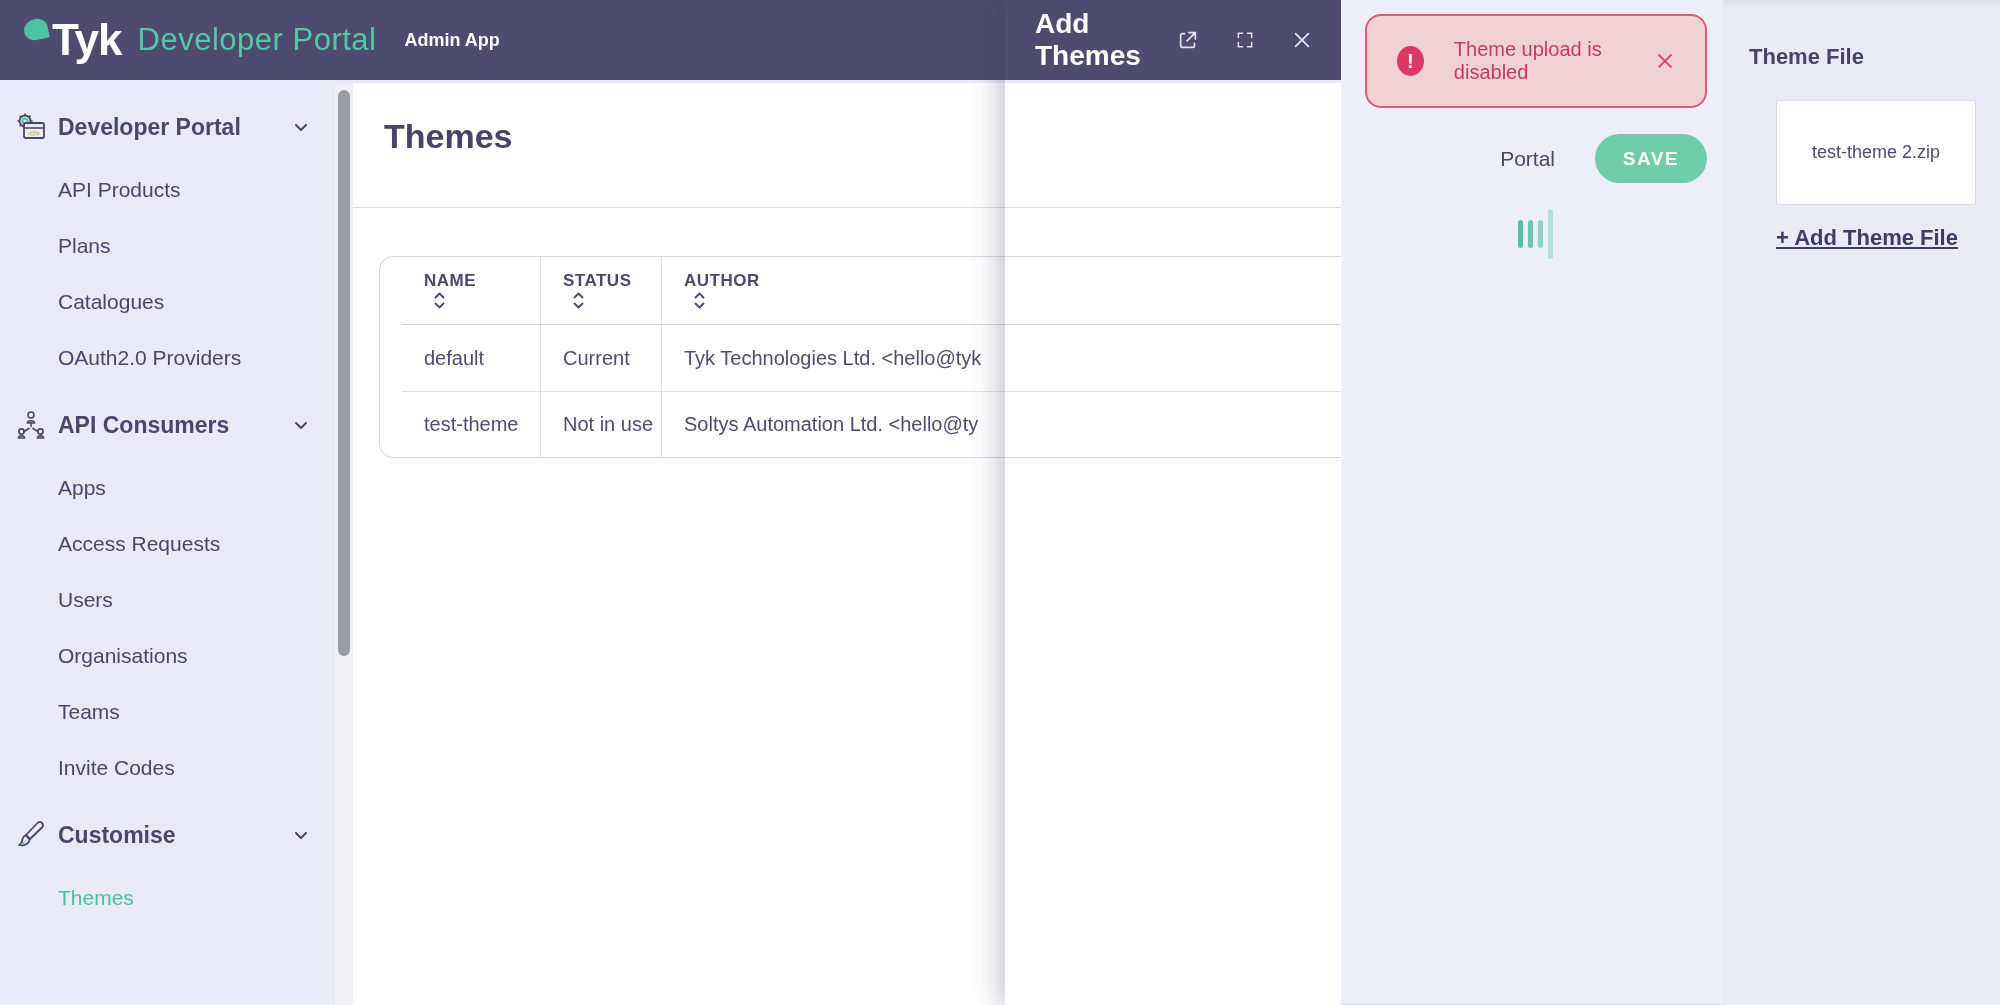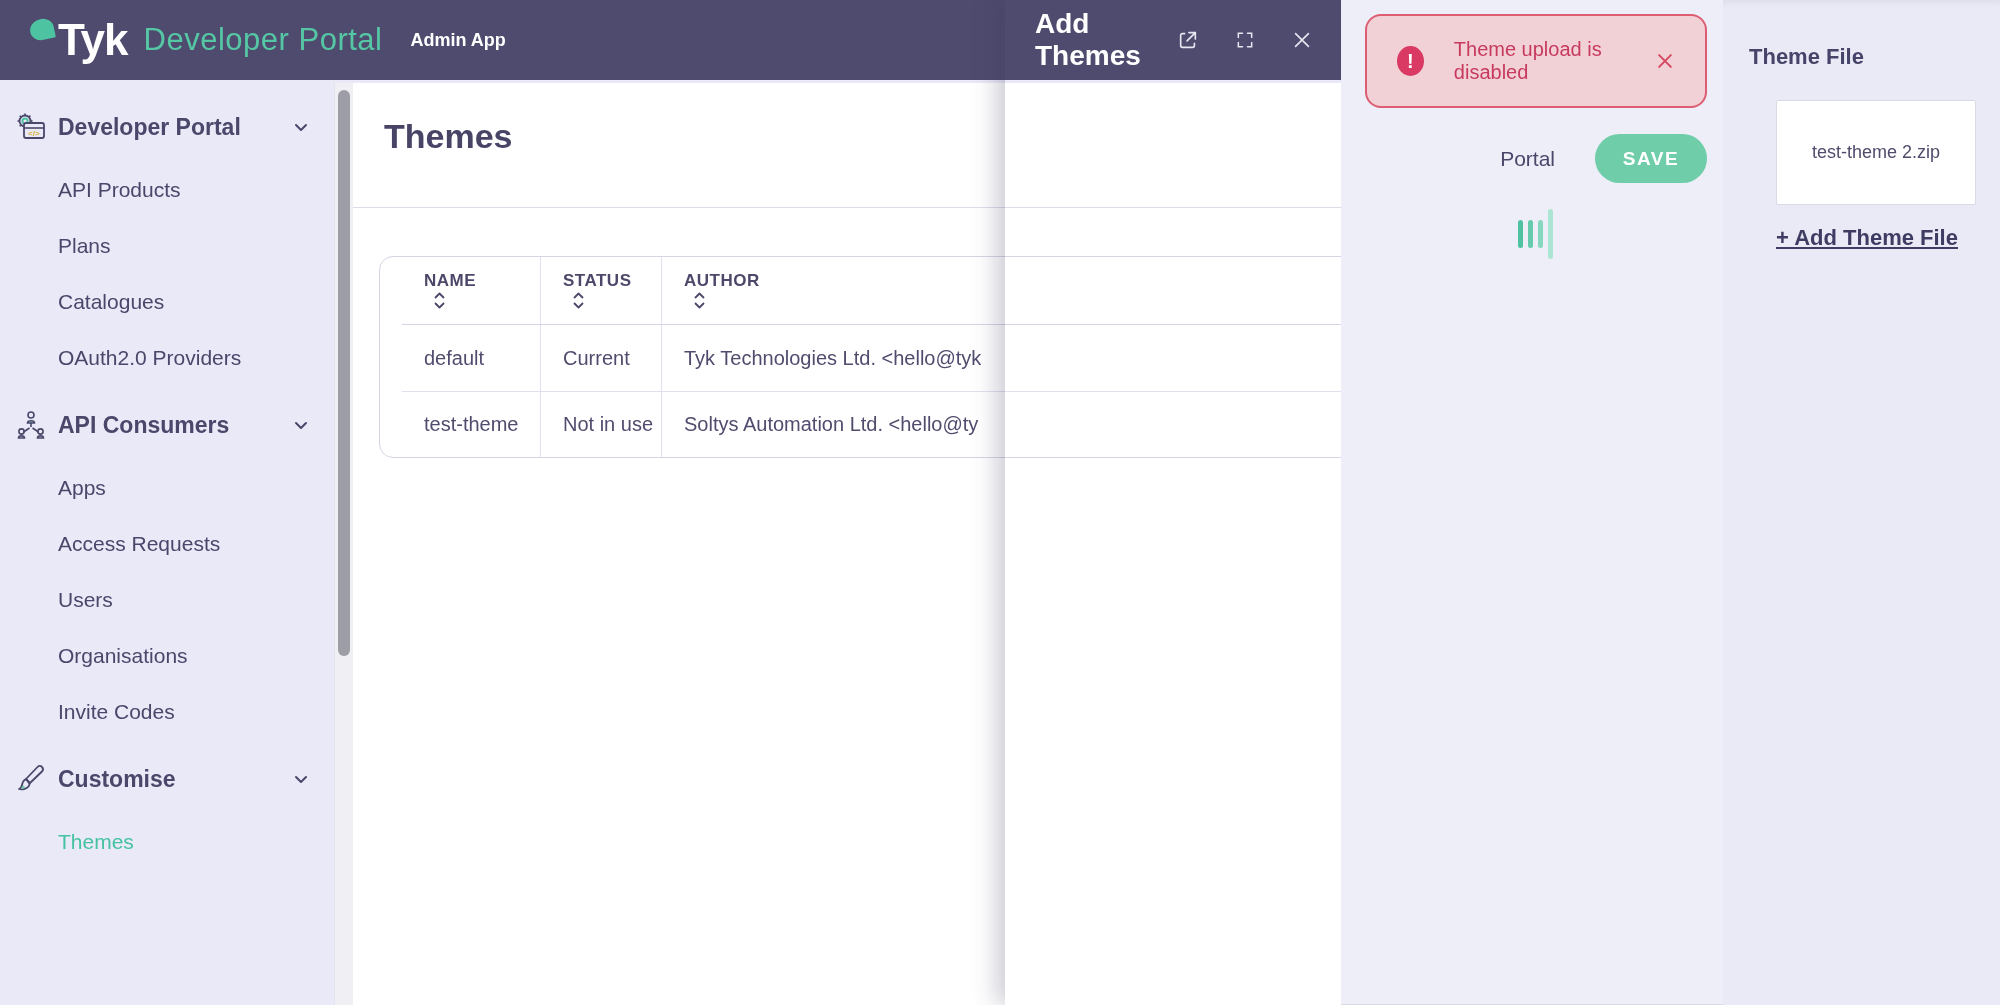--- a/index.html
+++ b/index.html
@@ -8,21 +8,21 @@
     position: relative;
     overflow: hidden;
     background: #E9E9F7;
     font-family: "Liberation Sans", sans-serif;
     color: #4A476B;
   }
 
   
   .topbar {
     position:absolute; top:0; left:0; width:2000px; height:80px;
-    background:#4E4B6E; display:flex; align-items:center; padding-left:30px;
+    background:#4E4B6E; display:flex; align-items:center; padding-left:24px;
     z-index:1;
   }
   .logo { display:flex; align-items:center; }
   .logo-leaf {
     width:24px; height:21px; background:#4EC3A2;
     border-radius:65% 60% 8% 60%; transform:rotate(-12deg);
     margin:-22px 4px 0 0;
   }
   .logo-tyk { font-size:44px; font-weight:bold; color:#fff; letter-spacing:-1px; }
   .logo-portal { font-size:31px; font-weight:400; color:#56C7A4; margin-left:16px; letter-spacing:0.5px; }
@@ -200,20 +200,21 @@
       <svg width="22" height="22" viewBox="0 0 22 22" fill="none">
           <path d="M6 9l5 5 5-5" stroke="#4A476B" stroke-width="2" stroke-linecap="round" stroke-linejoin="round"></path>
         </svg>
     </span>
   </div>
   <div class="sub-list">
     <div class="sub-item">Apps</div>
     <div class="sub-item">Access Requests</div>
     <div class="sub-item">Users</div>
     <div class="sub-item">Organisations</div>
+    <div class="sub-item">Teams</div>
     <div class="sub-item">Invite Codes</div>
   </div>
 
   <div class="group-header">
     <span class="group-icon">
       <svg width="36" height="36" viewBox="0 0 36 36" fill="none">
         <path d="M29 6c1.5 1.5 1.5 3 0 4.5L17 22l-4-4L24.5 6C26 4.5 27.5 4.5 29 6z" stroke="#4A476B" stroke-width="1.8" stroke-linejoin="round"></path>
         <path d="M13 18c-2 1-3.5 3-4 6-.3 2-1.5 3.5-3 4 3 .8 7.5.2 9.5-2.5 1.2-1.6 1.5-2.5.5-3.5z" stroke="#4A476B" stroke-width="1.8" stroke-linejoin="round"></path>
         <path d="M7.5 27.5l3-3 1.5 1.5c-1 1.5-2.5 2-4.5 1.5z" fill="#6FD0AE"></path>
       </svg>

